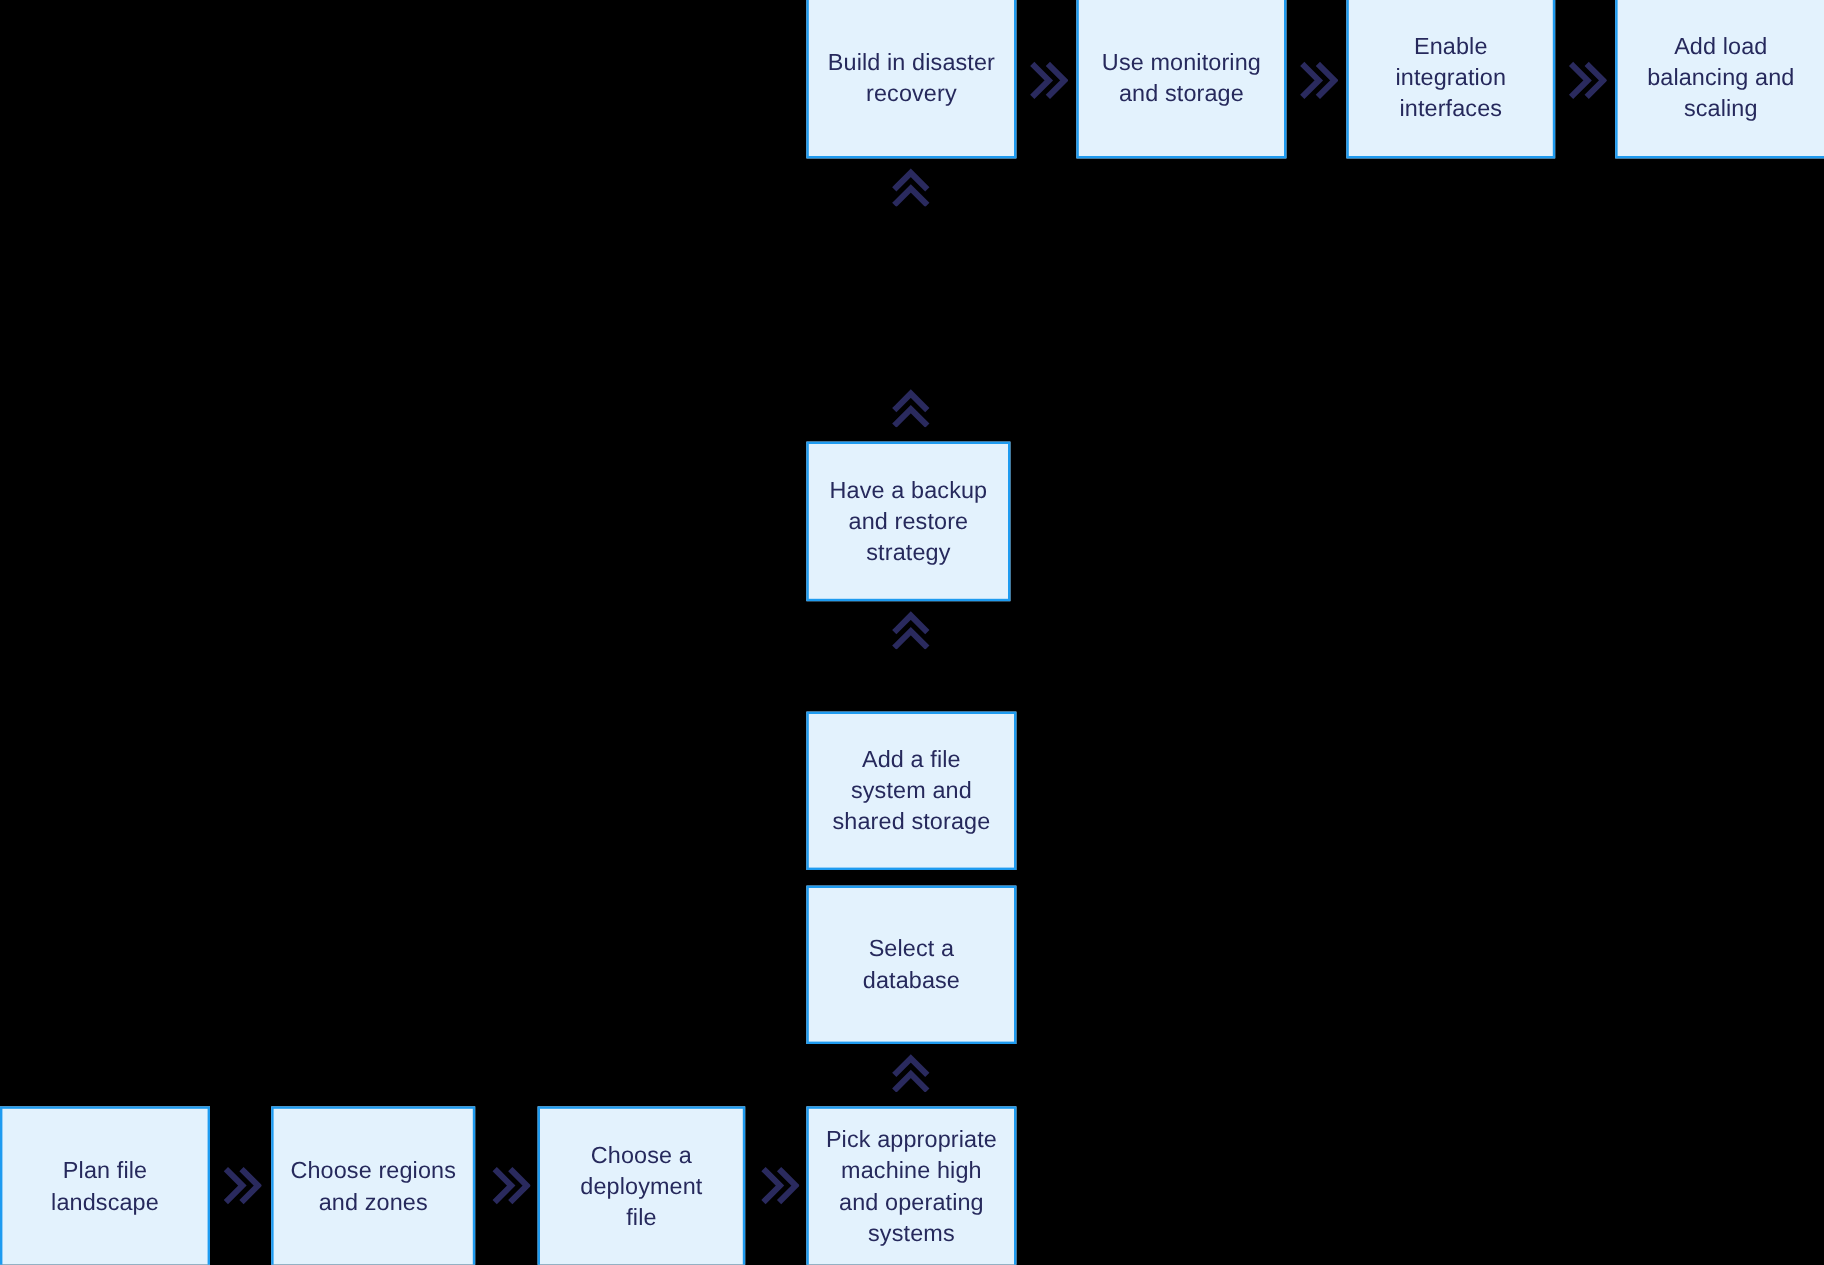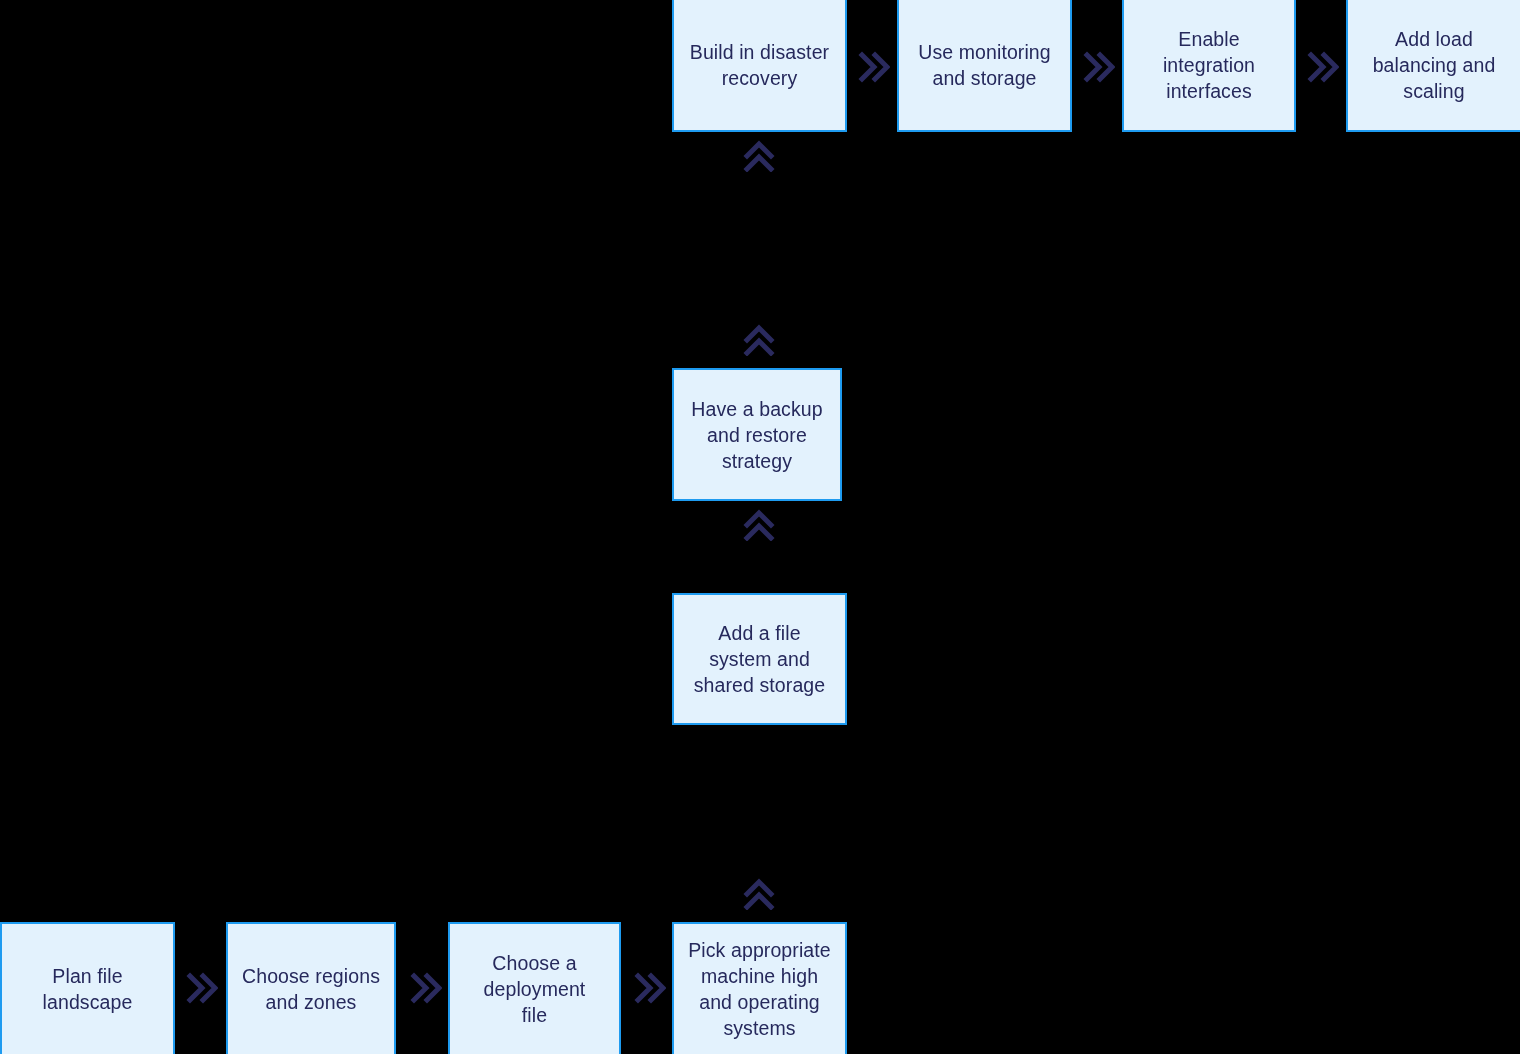--- a/index.html
+++ b/index.html
@@ -96,20 +96,24 @@
 systems</span>
   </div>
 
   <span class="chev" style="left:741px; top:878px;">
     <svg width="36" height="32" viewBox="0 0 36 32">
       <path d="M6 16 L18 4 L30 16" fill="none" stroke="#2a2a5e" stroke-width="5" stroke-linecap="square" stroke-linejoin="miter"></path>
       <path d="M6 29 L18 17 L30 29" fill="none" stroke="#2a2a5e" stroke-width="5" stroke-linecap="square" stroke-linejoin="miter"></path>
     </svg>
   </span>
 
+  <div class="node" style="left:672px; top:738px; width:175px; height:132px;">
+    <span class="label">Select a
+database</span>
+  </div>
 
   <span class="chev" style="left:741px; top:693px;">
     <svg width="36" height="32" viewBox="0 0 36 32">
       <path d="M6 16 L18 4 L30 16" fill="none" stroke="#2a2a5e" stroke-width="5" stroke-linecap="square" stroke-linejoin="miter"></path>
       <path d="M6 29 L18 17 L30 29" fill="none" stroke="#2a2a5e" stroke-width="5" stroke-linecap="square" stroke-linejoin="miter"></path>
     </svg>
   </span>
 
   <div class="node" style="left:672px; top:553px; width:175px; height:132px;margin-top:40px;">
     <span class="label">Add a file

